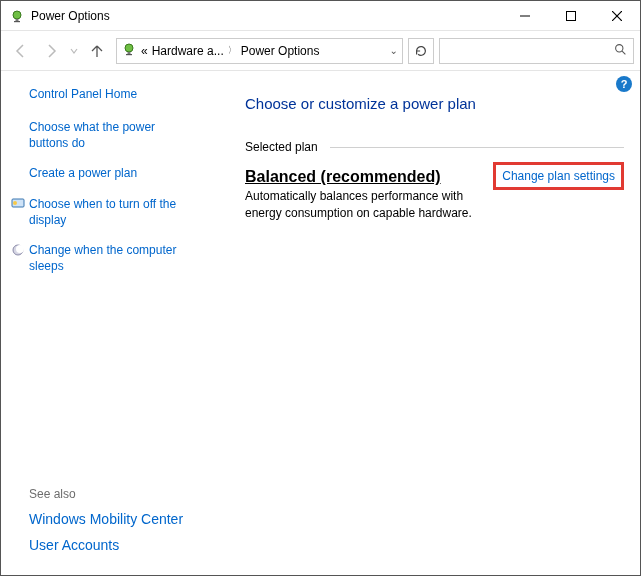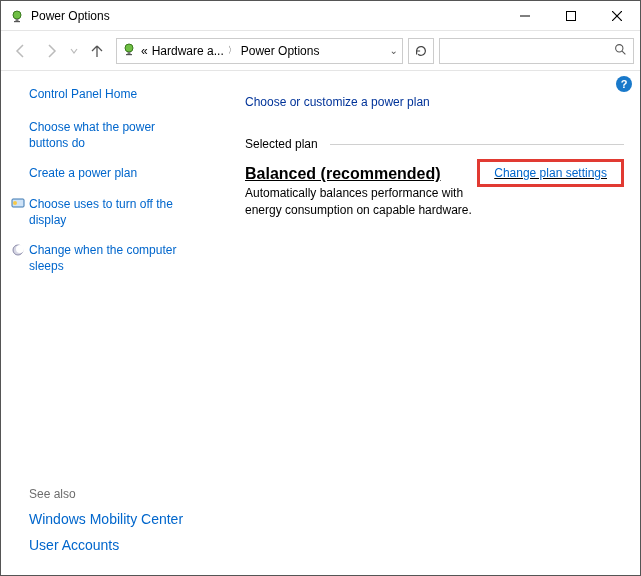--- a/index.html
+++ b/index.html
@@ -175,21 +175,21 @@
     color: #fff;
     font-size: 11px;
     font-weight: bold;
     display: flex;
     align-items: center;
     justify-content: center;
     cursor: pointer;
   }
   h1.page-title {
     color: #003399;
-    font-size: 12px;
+    font-size: 15px;
     font-weight: 400;
     margin: 6px 0 10px 0;
   }
   .intro {
     font-size: 12px;
     color: #000;
     line-height: 1.45;
     margin-bottom: 18px;
   }
   .intro a {
@@ -225,24 +225,23 @@
   }
   .plan-desc {
     font-size: 12px;
     color: #000;
     line-height: 1.4;
     margin-top: 2px;
   }
   .plan-left { flex: 1; }
   .change-link-box {
     border: 3px solid #e13a32;
-    padding: 4px 14px;
+    padding: 4px 6px;
     margin-left: 4px;
     margin-top: -6px;
-    text-decoration: underline;
   }
   .change-link {
     color: #0066cc;
     font-size: 12px;
     cursor: pointer;
     white-space: nowrap;
   }
 </style>
 </head>
 <body>
@@ -340,21 +339,21 @@
 
     <div class="side-item">Choose what the power buttons do</div>
     <div class="side-item">Create a power plan</div>
     <div class="side-item with-icon">
       <span class="side-icon-holder">
         <svg viewBox="0 0 14 14" width="14" height="14">
           <rect x="1" y="2" width="12" height="8" rx="1" fill="#cfe3f7" stroke="#3a77b0" stroke-width="1"></rect>
           <circle cx="4" cy="6" r="2" fill="#f7c948"></circle>
         </svg>
       </span>
-      <span>Choose uses to turn off the display</span>
+      <span>Choose when to turn off the display</span>
     </div>
     <div class="side-item with-icon">
       <span class="side-icon-holder">
         <svg viewBox="0 0 14 14" width="14" height="14">
           <circle cx="7" cy="7" r="5" fill="#d6d6e4" stroke="#8a8aa8" stroke-width="1"></circle>
           <circle cx="9" cy="6" r="4" fill="#fff"></circle>
         </svg>
       </span>
       <span>Change when the computer sleeps</span>
     </div>

